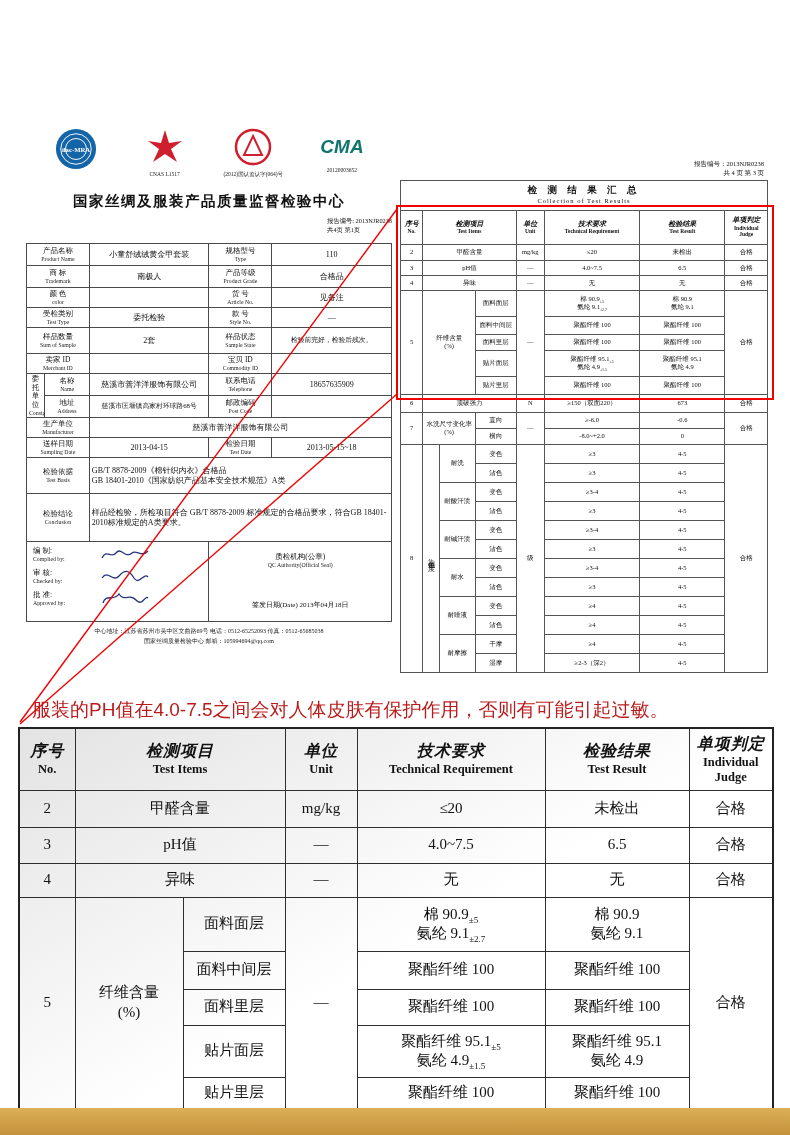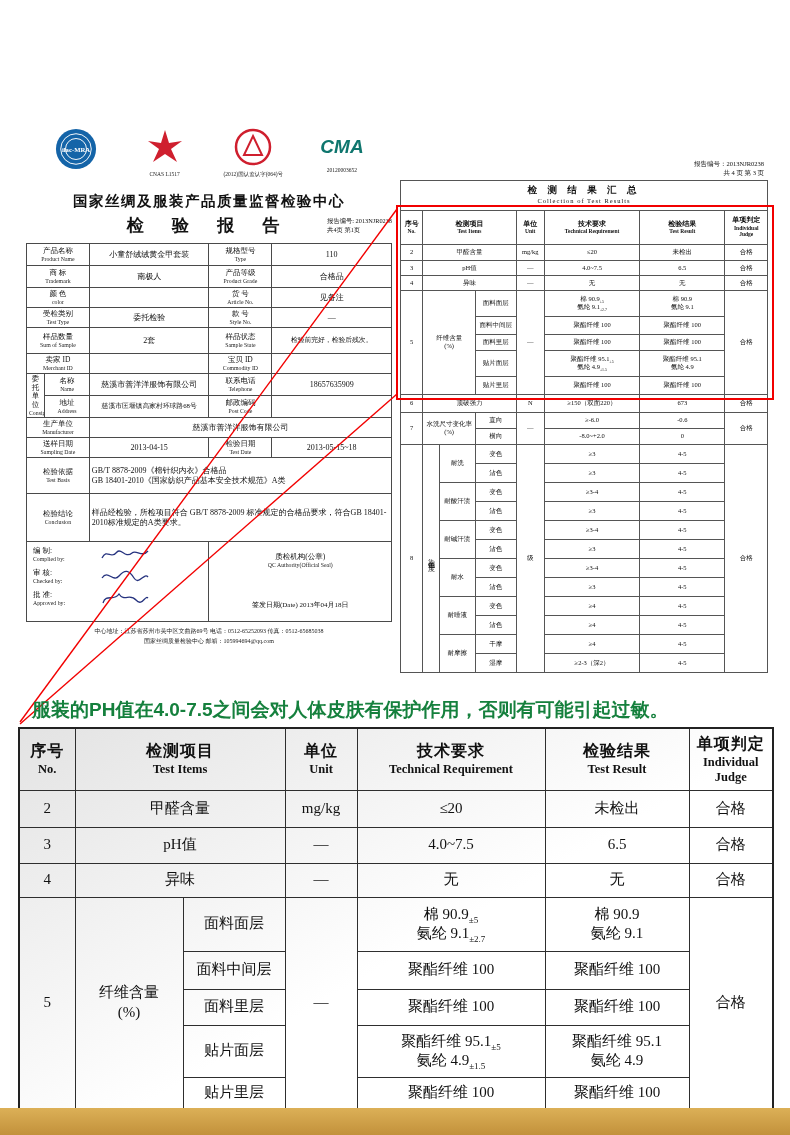--- a/index.html
+++ b/index.html
@@ -40,31 +40,31 @@
   .issue{font-size:7px;margin-top:32px;}
   .cert-footer{margin-top:5px;text-align:center;font-size:6px;line-height:1.6;color:#222;}
   
   .summary{position:absolute;left:400px;top:160px;width:368px;}
   .sum-meta{text-align:right;font-size:6.5px;line-height:1.35;padding-right:4px;}
   .sum-table{border-collapse:collapse;width:100%;table-layout:fixed;border:1.5px solid #333;margin-top:2px;}
   .sum-table td,.sum-table th{border:1px solid #555;padding:0 1px;text-align:center;vertical-align:middle;
         font-size:6.5px;line-height:1.2;font-weight:normal;overflow:hidden;}
   .sum-title .t1{display:block;font-weight:bold;font-size:9.5px;letter-spacing:4px;}
   .sum-title .t2{display:block;font-size:6.5px;letter-spacing:1px;}
-  .hz{display:block;font-size:7px;font-weight:bold;}
+  .hz{display:block;font-size:7px;font-weight:bold;font-style:italic;}
   .he{display:block;font-size:5.5px;font-weight:bold;}
   .vert{writing-mode:vertical-lr;text-orientation:upright;letter-spacing:2px;font-size:7px;margin:auto;}
   sub{font-size:.6em;line-height:0;}
   .ln{display:block;line-height:1.3;}
   
   .red-box{position:absolute;left:396px;top:205px;width:374px;height:191px;
            border:2.5px solid #f20000;z-index:6;}
   .overlay{position:absolute;left:0;top:0;z-index:5;pointer-events:none;}
   .annotation{position:absolute;left:32px;top:697px;width:750px;z-index:7;
-              font-family:"Liberation Sans",sans-serif;font-weight:bold;font-size:19px;color:#15803d;}
+              font-family:"Liberation Sans",sans-serif;font-weight:normal;font-size:19px;color:#b91c1c;}
   
   .big-table{position:absolute;left:18px;top:727px;width:754px;border-collapse:collapse;table-layout:fixed;
              border:2px solid #222;background:linear-gradient(150deg,#e3e3e3,#ffffff 55%);}
   .big-table td,.big-table th{border:1px solid #2e2e2e;padding:0 2px;text-align:center;vertical-align:middle;overflow:hidden;}
   .big-table .hz{font-size:16px;letter-spacing:1px;}
   .big-table .he{font-size:12.5px;}
   .big-table td{font-size:15px;line-height:1.3;}
   .big-sub{font-size:9px;line-height:0;}
   .gold-bar{position:absolute;left:0;top:1108px;width:790px;height:27px;
             background:linear-gradient(180deg,#dcb057,#c2913b);}
@@ -100,21 +100,20 @@
       </div>
       <div class="logo">
         <div class="cma-text">CMA</div>
         <div class="cap">20120003652</div>
       </div>
     </div>
 
     <div class="agency">国家丝绸及服装产品质量监督检验中心</div>
 
     <div class="cert-title-row">
-      <div class="cert-title">检  验  报  告</div>
       <div class="cert-meta">
         <div>报告编号: 2013NJR0238</div>
         <div>共4页  第1页</div>
       </div>
     </div>
 
     <table class="cert-table">
       <colgroup>
           <col style="width:18px">
           <col style="width:44px">

